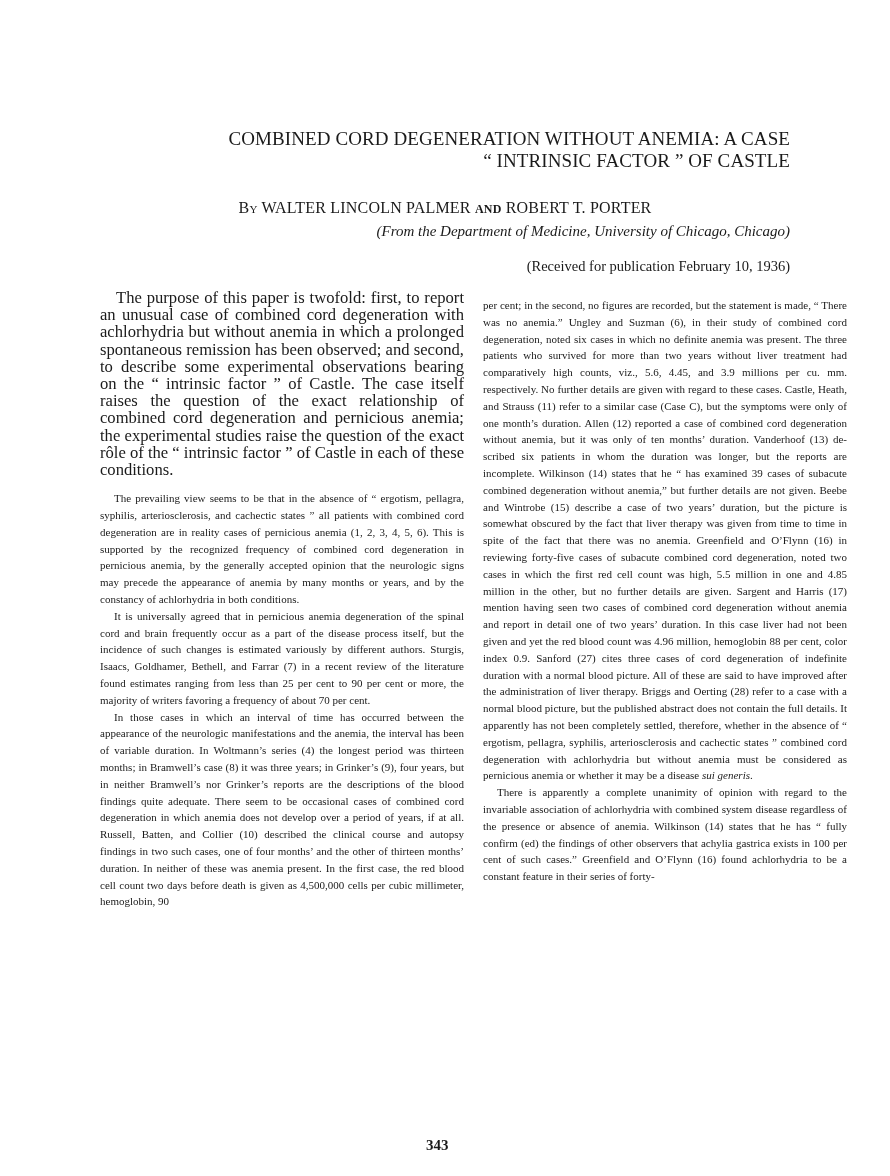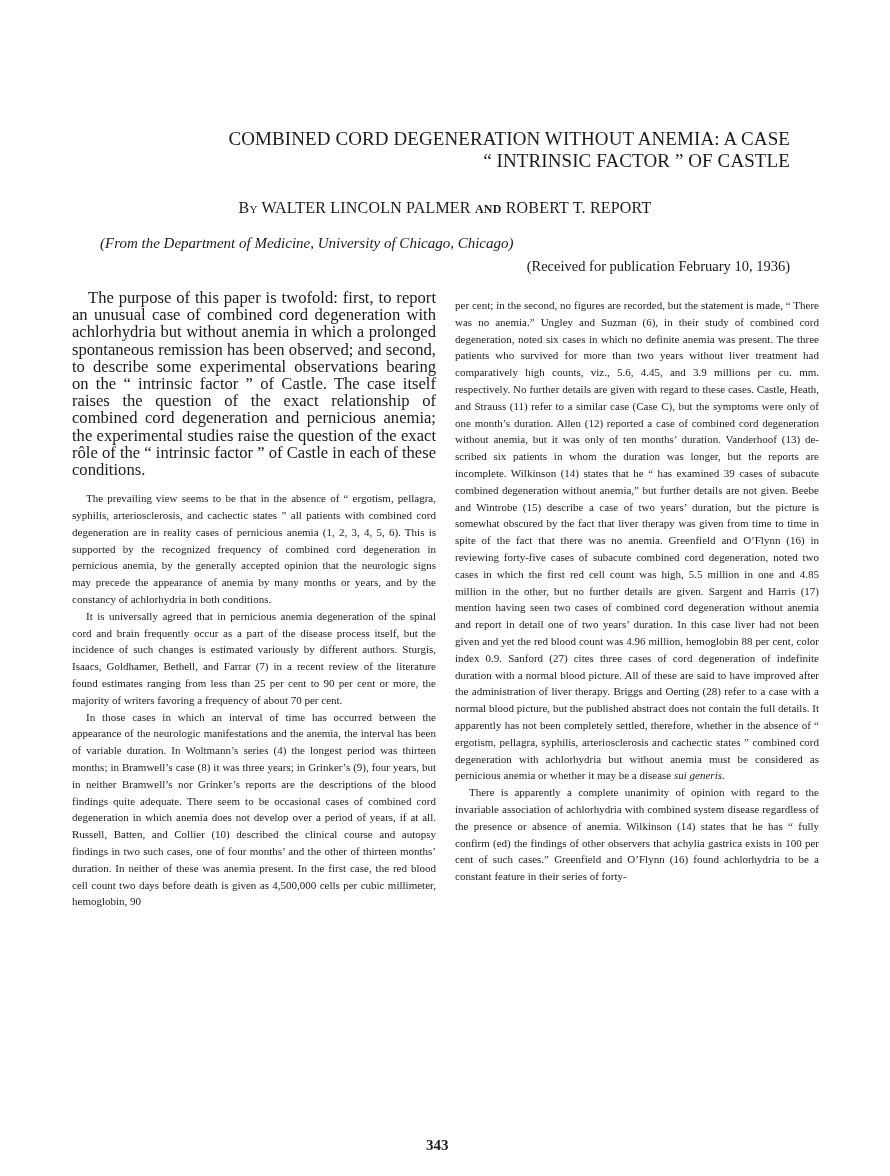--- a/index.html
+++ b/index.html
@@ -11,29 +11,29 @@
     position: absolute; left: 100px; width: 690px; top: 128px;
     text-align: right; font-size: 19px; line-height: 22px; letter-spacing: 0.1px;
   }
   .authors {
     position: absolute; left: 100px; width: 690px; top: 199px;
     text-align: center; font-size: 16px; letter-spacing: 0.2px;
   }
   .authors .sc { font-size: 12px; }
   .affil {
     position: absolute; left: 100px; width: 690px; top: 223px;
-    text-align: left; font-size: 15px; font-style: italic; margin-top: 12px;
+    text-align: right; font-size: 15px; font-style: italic;
   }
   .received {
     position: absolute; left: 100px; width: 690px; top: 258px;
     text-align: right; font-size: 14.5px;
   }
   .col {
     position: absolute; top: 289px; width: 364px;
-    text-align: justify; hyphens: manual;
+    text-align: justify; hyphens: manual; margin-left: 28px;
   }
   .col.left { left: 72px; }
   .col.right { left: 455px; top: 297px; width: 364px; }
   .col p { margin: 0; text-indent: 14px; }
   .intro {
     font-size: 16.6px; line-height: 17.2px; text-indent: 16px !important;
     margin-bottom: 12px !important;
   }
   .body-text { font-size: 11px; line-height: 16.8px; }
   .col.right p.cont { text-indent: 0; }
@@ -47,21 +47,21 @@
 
 <div class="title">
   <div>COMBINED CORD DEGENERATION WITHOUT ANEMIA: A CASE</div>
   <div>“ INTRINSIC FACTOR ” OF CASTLE</div>
 </div>
 
 <div class="authors">
   <span style="font-variant: small-caps;">By</span>
   <span>WALTER LINCOLN PALMER</span>
   <span class="sc" style="text-transform: uppercase; font-weight: bold;">and</span>
-  <span>ROBERT T. REPORT</span>
+  <span>ROBERT T. PORTER</span>
 </div>
 
 <div class="affil">(From the Department of Medicine, University of Chicago, Chicago)</div>
 
 <div class="received">(Received for publication February 10, 1936)</div>
 
 <div class="col left">
   <p class="intro">The purpose of this paper is twofold: first, to report an unusual case of combined cord degen­eration with achlorhydria but without anemia in which a prolonged spontaneous remission has been observed; and second, to describe some experi­mental observations bearing on the “ intrinsic factor ” of Castle. The case itself raises the ques­tion of the exact relationship of combined cord degeneration and pernicious anemia; the experi­mental studies raise the question of the exact rôle of the “ intrinsic factor ” of Castle in each of these conditions.</p>
   <p class="body-text">The prevailing view seems to be that in the absence of “ ergotism, pellagra, syphilis, arteriosclerosis, and cachec­tic states ” all patients with combined cord degeneration are in reality cases of pernicious anemia (1, 2, 3, 4, 5, 6). This is supported by the recognized frequency of com­bined cord degeneration in pernicious anemia, by the generally accepted opinion that the neurologic signs may precede the appearance of anemia by many months or years, and by the constancy of achlorhydria in both con­ditions.</p>
   <p class="body-text">It is universally agreed that in pernicious anemia de­generation of the spinal cord and brain frequently occur as a part of the disease process itself, but the incidence of such changes is estimated variously by different au­thors. Sturgis, Isaacs, Goldhamer, Bethell, and Farrar (7) in a recent review of the literature found estimates ranging from less than 25 per cent to 90 per cent or more, the majority of writers favoring a frequency of about 70 per cent.</p>

